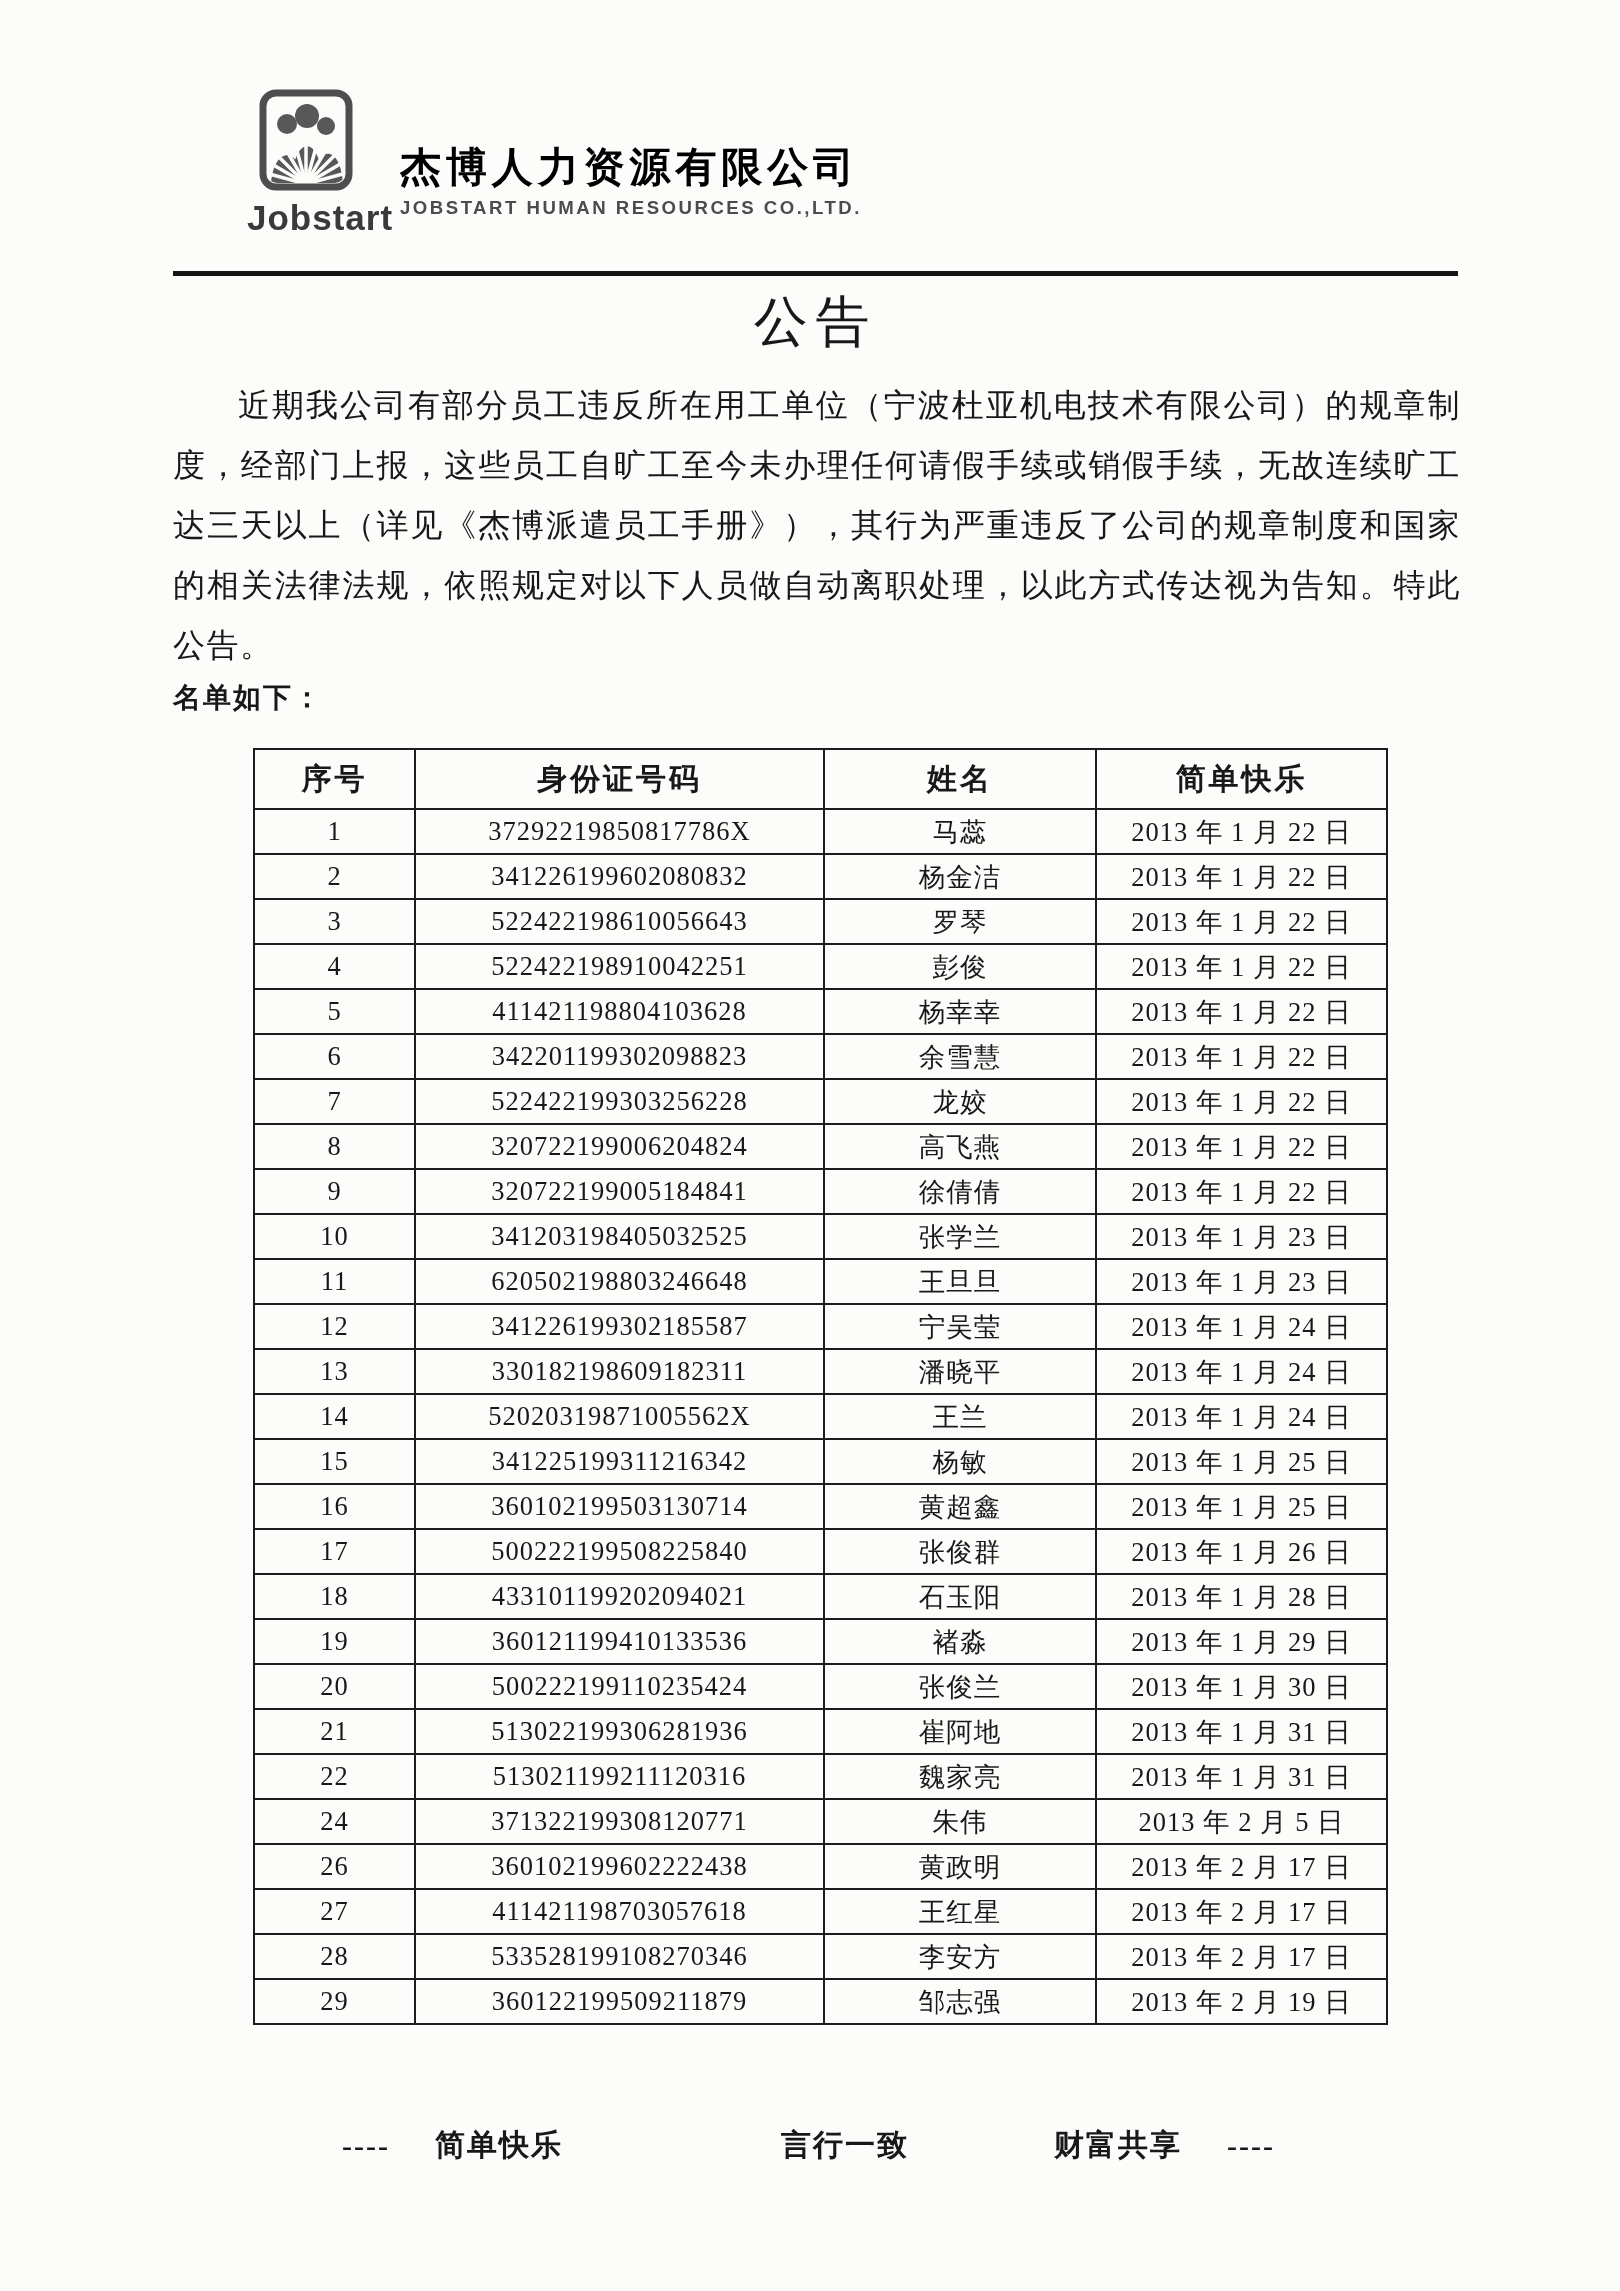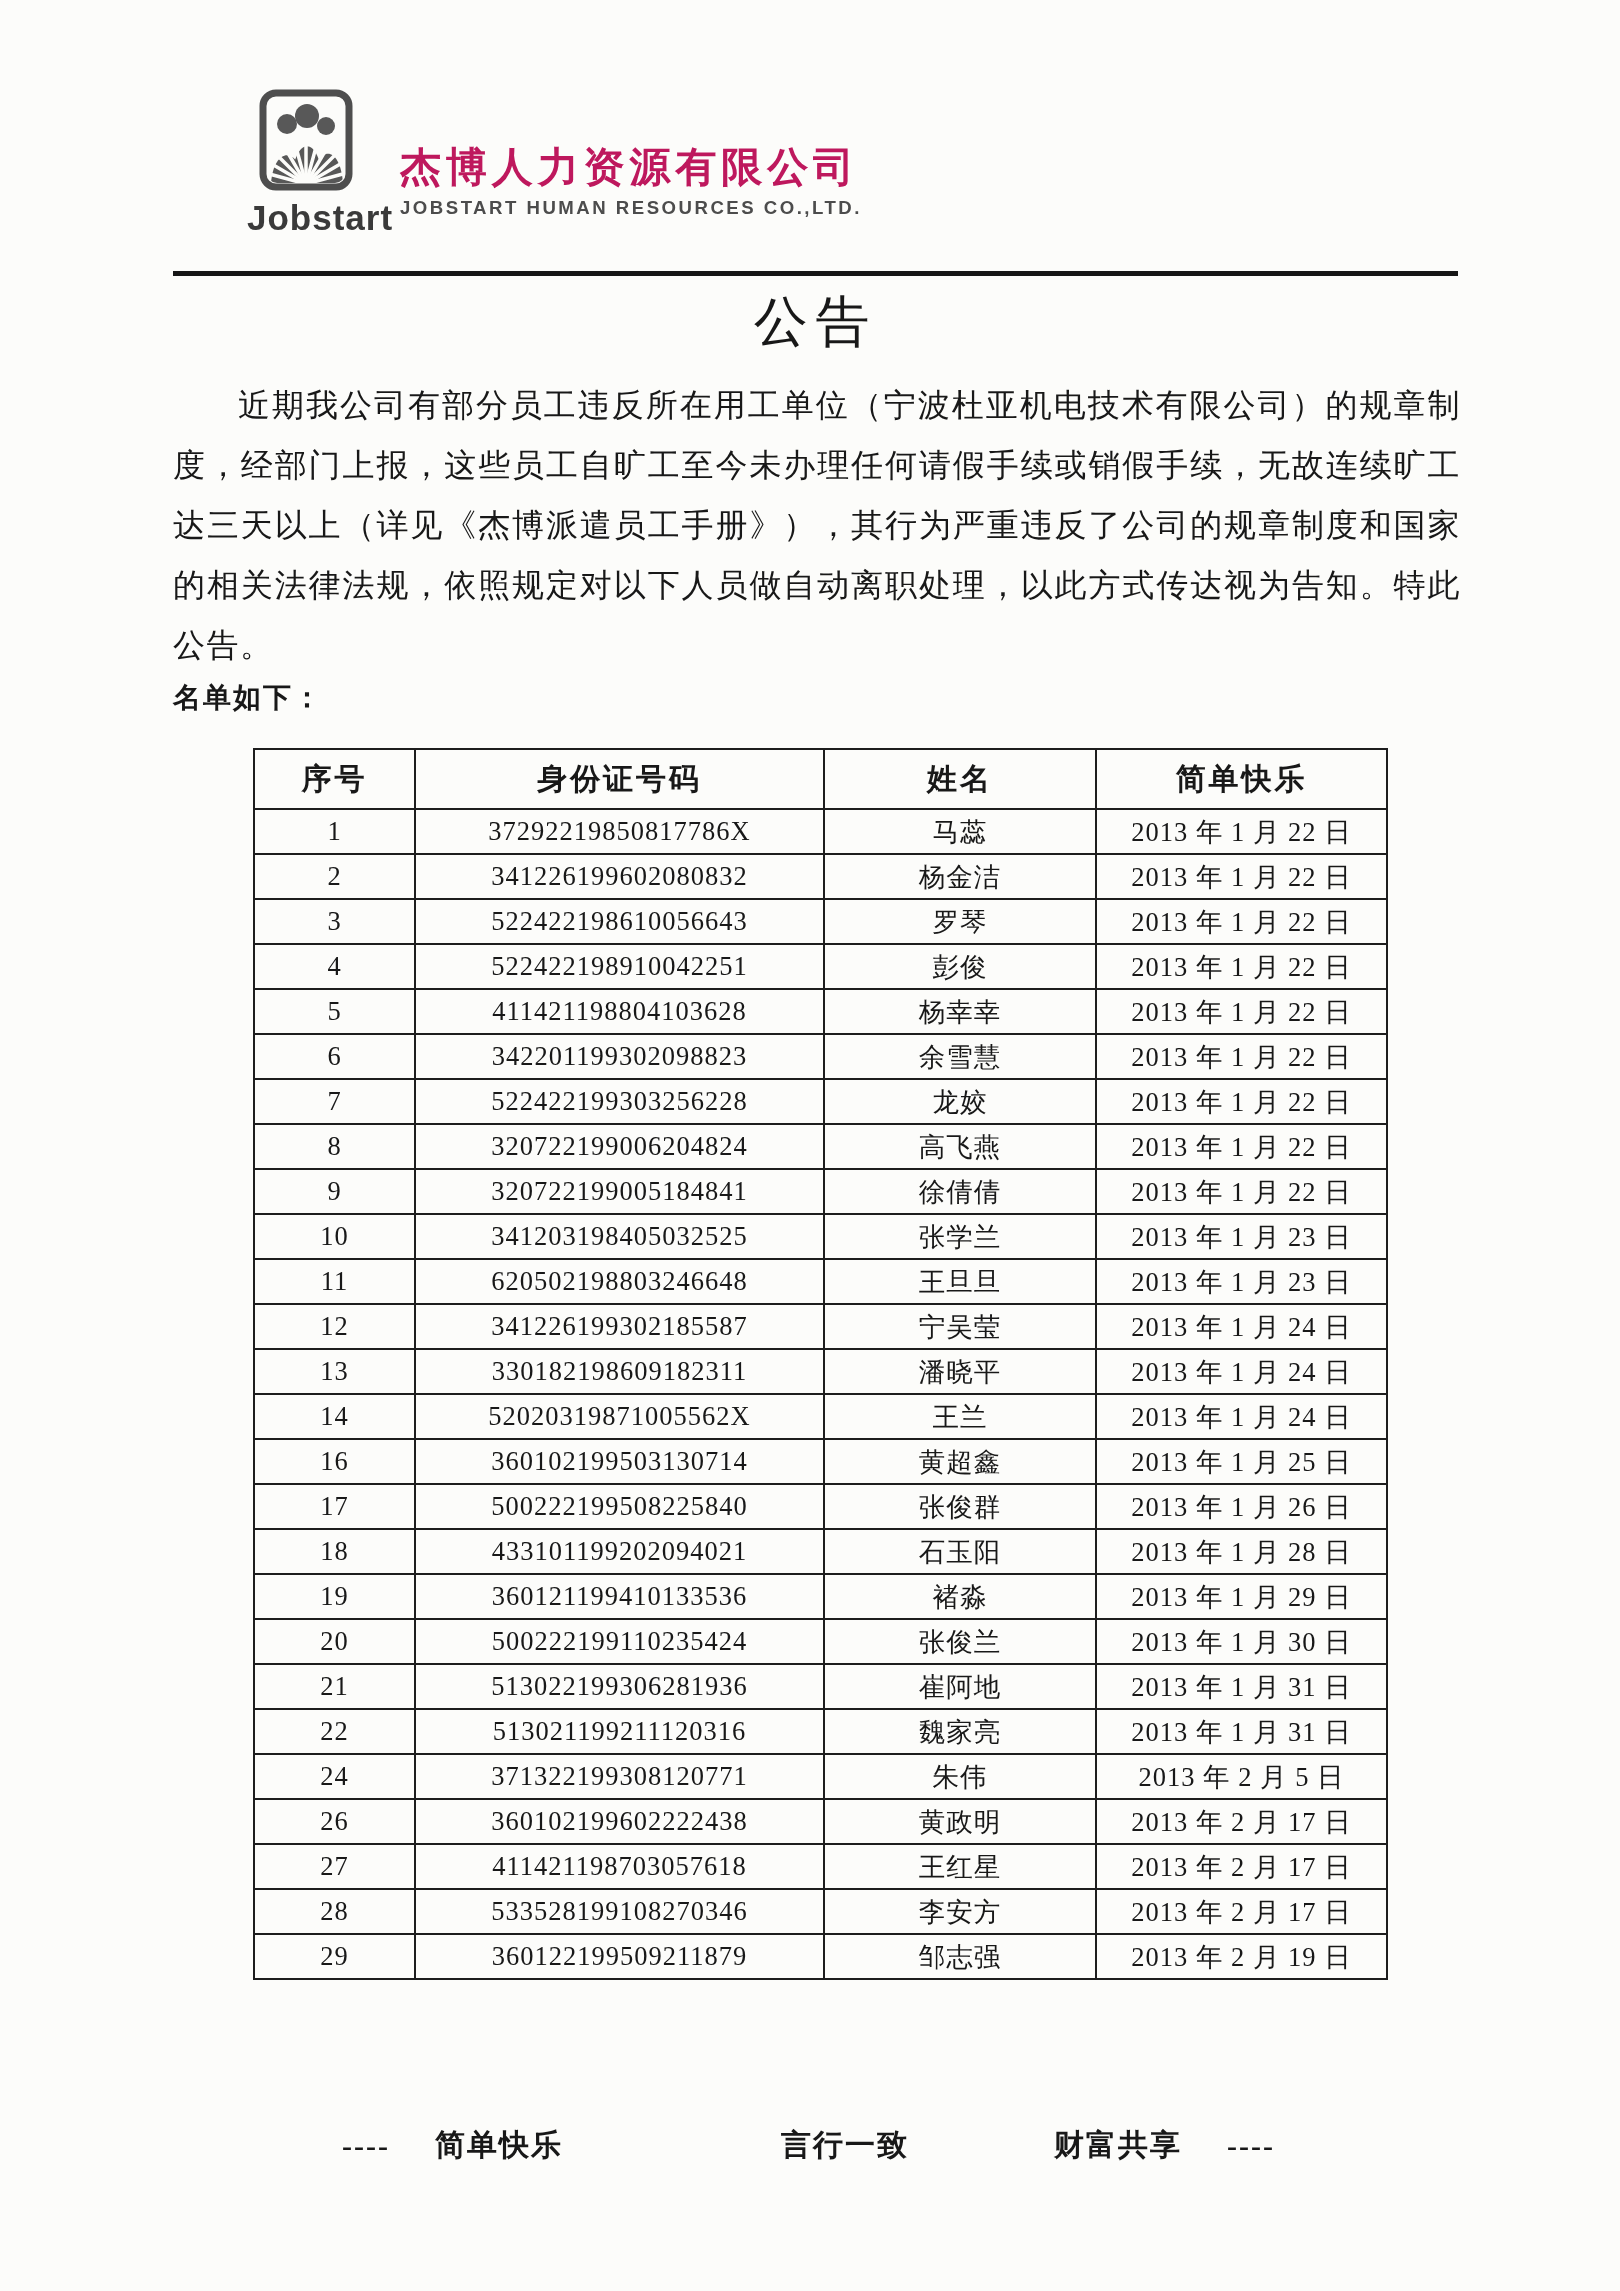--- a/index.html
+++ b/index.html
@@ -14,21 +14,21 @@
   }
   
   .logo-wrap{position:absolute;left:247px;top:88px;width:118px;text-align:center;}
   .logo-word{
     font-family:"Liberation Sans","DejaVu Sans",sans-serif;
     font-weight:bold;font-size:35px;color:#3a3a3a;letter-spacing:1px;margin-top:2px;
   }
   .company{position:absolute;left:400px;top:145px;}
   .company-cn{
     font-family:"Liberation Sans","DejaVu Sans",sans-serif;
-    font-weight:bold;font-size:41px;color:#be185d;letter-spacing:4.9px;line-height:1.1;
+    font-weight:bold;font-size:41px;color:#000000;letter-spacing:4.9px;line-height:1.1;
   }
   .company-en{
     font-family:"Liberation Sans","DejaVu Sans",sans-serif;
     font-weight:bold;font-size:18.6px;color:#4c4c4c;letter-spacing:2.5px;margin-top:6.9px;
   }
   
   .rule{position:absolute;left:173px;top:271px;width:1285px;height:4.9px;background:#161616;}
   .doc-title{
     position:absolute;left:173px;top:286px;width:1285px;
     text-align:center;font-size:54px;font-weight:normal;letter-spacing:7.8px;
@@ -219,20 +219,26 @@
           <td>潘晓平</td>
           <td>2013 年 1 月 24 日</td>
         </tr>
         <tr>
           <td>14</td>
           <td>52020319871005562X</td>
           <td>王兰</td>
           <td>2013 年 1 月 24 日</td>
         </tr>
         <tr>
+          <td>15</td>
+          <td>341225199311216342</td>
+          <td>杨敏</td>
+          <td>2013 年 1 月 25 日</td>
+        </tr>
+        <tr>
           <td>16</td>
           <td>360102199503130714</td>
           <td>黄超鑫</td>
           <td>2013 年 1 月 25 日</td>
         </tr>
         <tr>
           <td>17</td>
           <td>500222199508225840</td>
           <td>张俊群</td>
           <td>2013 年 1 月 26 日</td>

